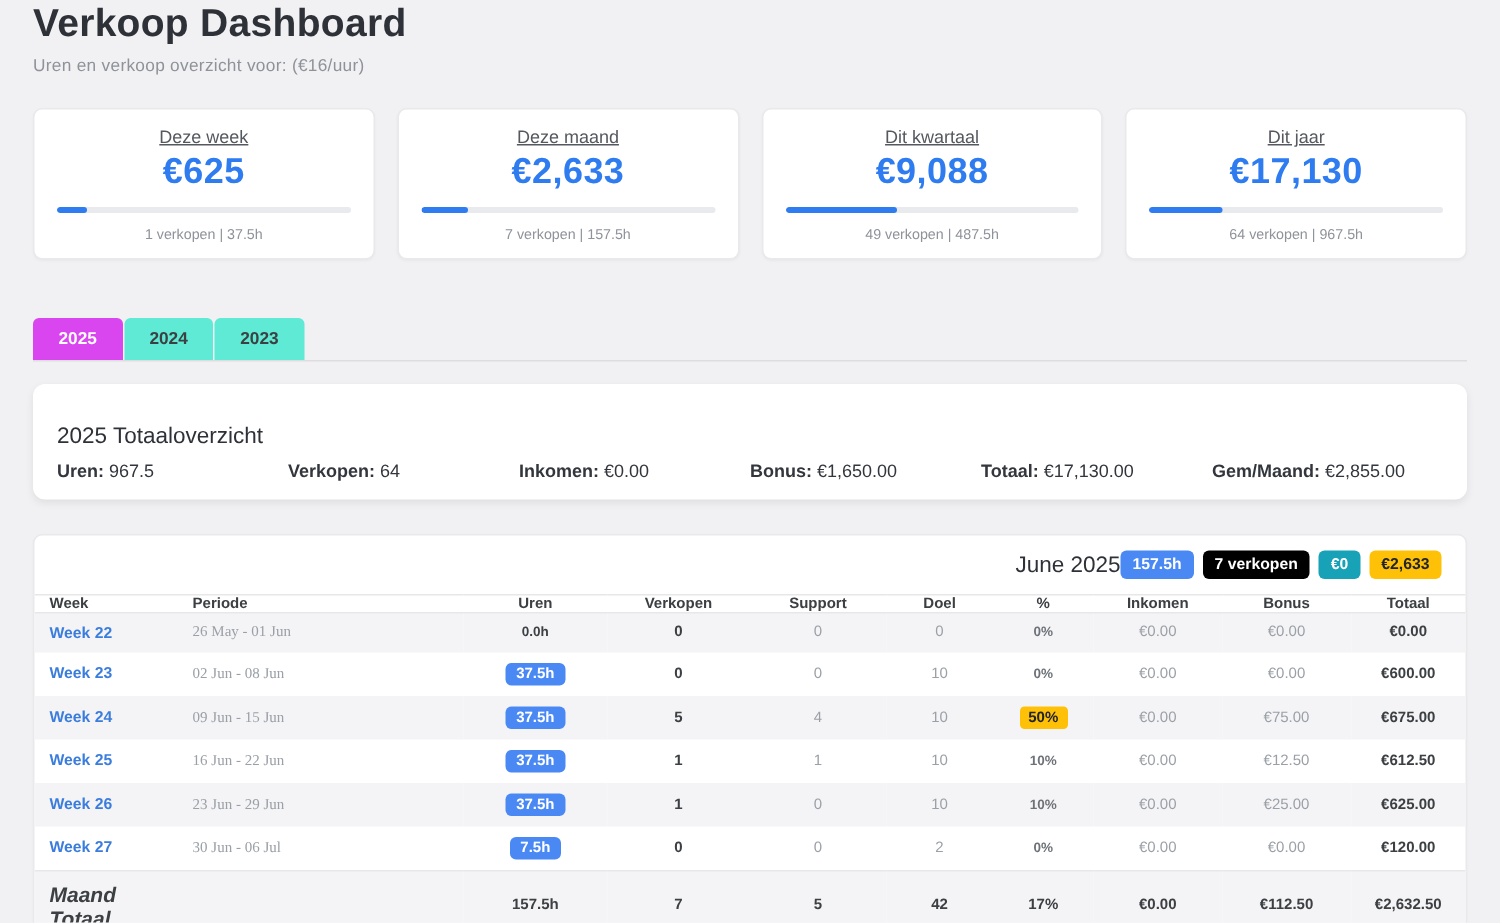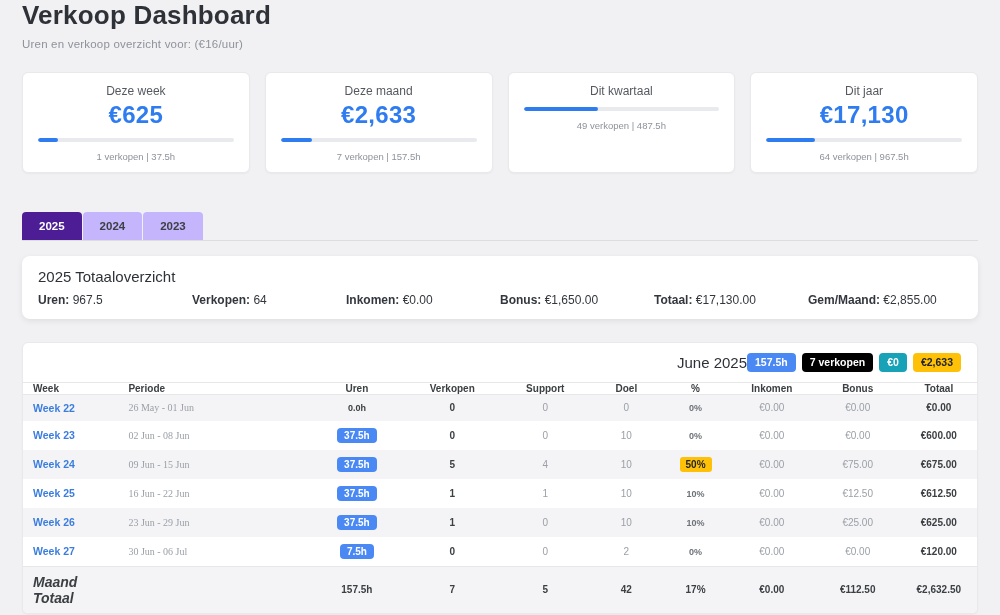--- a/index.html
+++ b/index.html
@@ -14,37 +14,37 @@
   
   .page-title { font-size:26px; font-weight:600; color:#2e3238; letter-spacing:.2px; }
   .page-subtitle { font-size:11.5px; color:#8e9299; margin-top:7px; letter-spacing:.2px; }
 
   
   .cards { display:flex; gap:15px; margin-top:22px; }
   .card {
     flex:1; background:#fff; border:1px solid #e9e9ec; border-radius:6px;
     box-shadow:0 1px 2px rgba(0,0,0,.04); padding:11px 15px 10px; text-align:center;
   }
-  .card-label { font-size:12px; color:#55595f; font-weight:500; }
+  .card-label { font-size:12px; color:#55595f; font-weight:500;text-decoration:underline; }
   .card-value { font-size:24px; font-weight:700; color:#2e7cf0; margin-top:3px; letter-spacing:.3px; }
   .progress-track { height:4px; background:#e8eaed; border-radius:2px; margin:9px 0 9px; overflow:hidden; }
   .progress-fill { height:100%; background:#2e7cf0; border-radius:2px; }
   .card-sub { font-size:9.5px; color:#8e9299; }
 
   
   .tabs { display:flex; margin-top:39px; border-bottom:1px solid #dddde1; }
   .tab {
     padding:8px 17px; font-size:11.5px; font-weight:700; color:#3c4043;
-    background:#c4b5fd; border-radius:4px 4px 0 0; margin-right:1px; cursor:pointer;
-  }
-  .tab.active { background:#4c1d95; color:#fff; }
+    background:#5eead4; border-radius:4px 4px 0 0; margin-right:1px; cursor:pointer;
+  }
+  .tab.active { background:#d946ef; color:#fff; }
 
   
   .overview-card {
-    background:#fff; border-radius:8px; margin-top:15px; padding:12px 16px 12px;
+    background:#fff; border-radius:8px; margin-top:15px; padding:26px 16px 12px;
     box-shadow:0 2px 6px rgba(0,0,0,.08);
   }
   .overview-title { font-size:15px; color:#2e3238; font-weight:500; }
   .overview-stats { display:flex; margin-top:8px; }
   .stat { flex:1; font-size:12px; color:#33373d; }
   .stat b { font-weight:700; }
 
   
   .month-card {
     background:#fff; border:1px solid #e9e9ec; border-radius:6px; margin-top:23px;
@@ -112,20 +112,21 @@
     <div class="card">
       <div class="card-label">Deze maand</div>
       <div class="card-value">€2,633</div>
       <div class="progress-track">
           <div class="progress-fill" style="width: 16%;"></div>
         </div>
       <div class="card-sub">7 verkopen | 157.5h</div>
     </div>
     <div class="card">
       <div class="card-label">Dit kwartaal</div>
+      <div class="card-value">€9,088</div>
       <div class="progress-track">
           <div class="progress-fill" style="width: 38%;"></div>
         </div>
       <div class="card-sub">49 verkopen | 487.5h</div>
     </div>
     <div class="card">
       <div class="card-label">Dit jaar</div>
       <div class="card-value">€17,130</div>
       <div class="progress-track">
           <div class="progress-fill" style="width: 25%;"></div>

